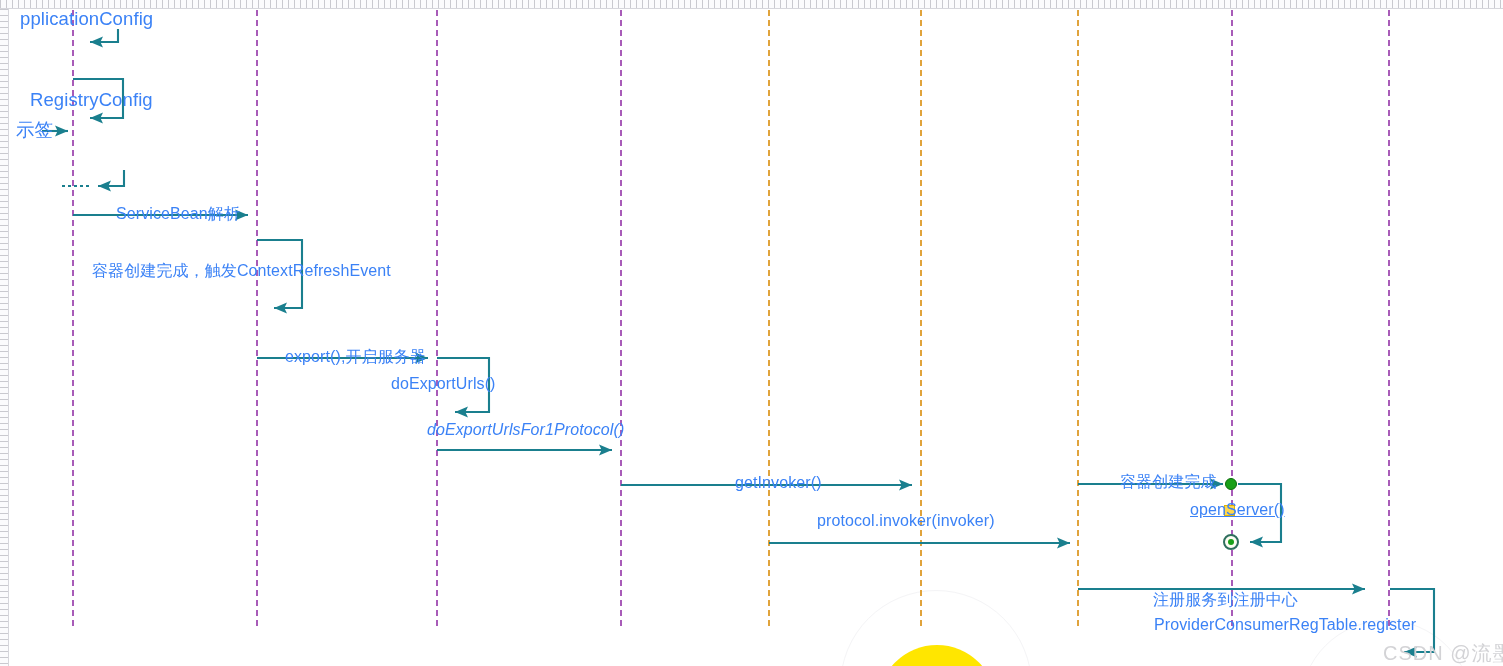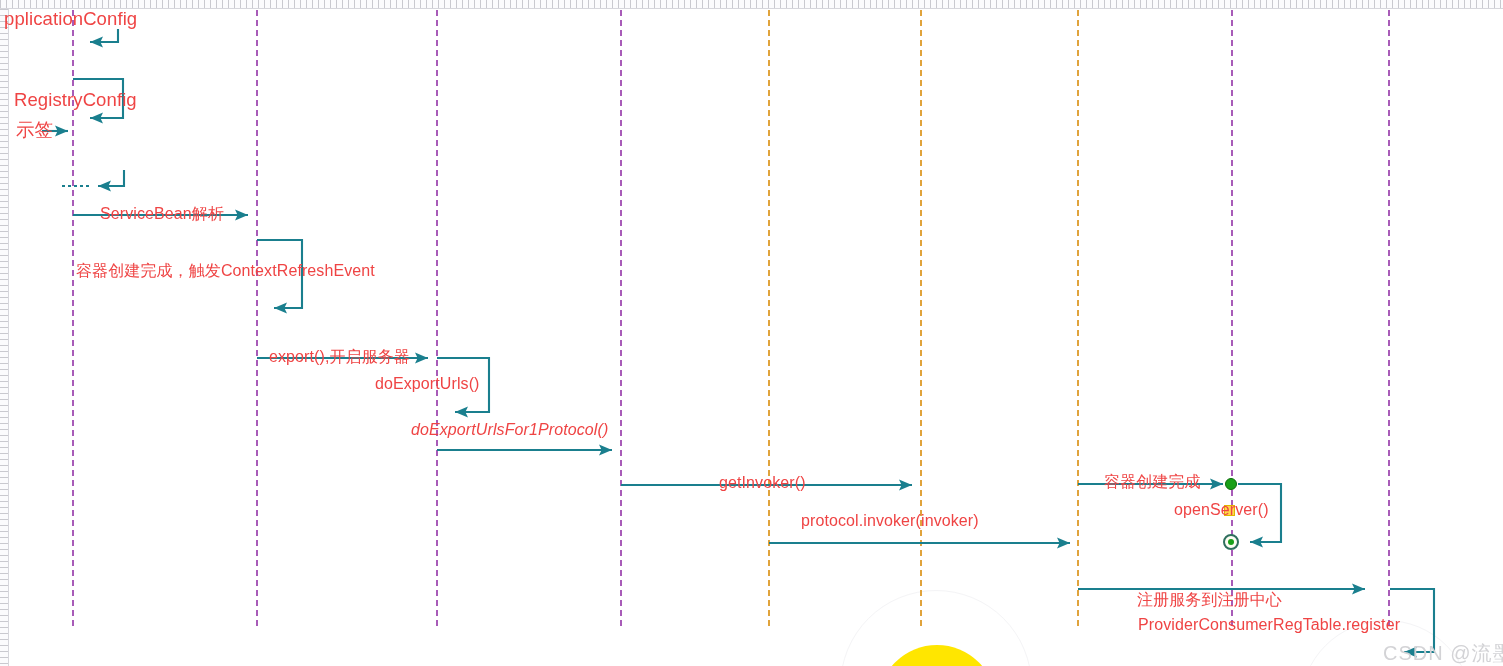--- a/index.html
+++ b/index.html
@@ -41,24 +41,25 @@
     border-left-width:2px;border-left-style:dashed;
   }
   
   #wire{
     position:absolute;left:0;top:0;width:1503px;height:666px;
     pointer-events:none;
   }
   
   .msg-label{
     position:absolute;
-    color:#ef4444;
+    color:#3b82f6;
     white-space:nowrap;
     letter-spacing:.1px;
     line-height:1;
+    margin-left:16px;
   }
   .lbl-18{font-size:18.5px;}
   .lbl-17{font-size:16px;}
   
   .dot-green{
     position:absolute;width:12px;height:12px;border-radius:50%;
     background:#19a019;border:1px solid #0c6b0c;box-sizing:border-box;
   }
   .dot-target{
     position:absolute;width:16px;height:16px;border-radius:50%;
@@ -157,30 +158,30 @@
     </g>
   </svg>
 
   <div class="dot-green" style="left:1225px;top:478px;"></div>
   <div class="sq-yellow" style="left:1224px;top:505px;"></div>
   <div class="dot-target" style="left:1223px;top:534px;"></div>
 
   <div id="labels">
       <div class="msg-label lbl-18" style="left: 4px; top: 10px;">pplicationConfig</div>
       <div class="msg-label lbl-18" style="left: 14px; top: 91px;">RegistryConfig</div>
-      <div class="msg-label lbl-18" style="left: 16px; top: 121px;">示签</div>
+      <div class="msg-label lbl-18" style="left: 0px; top: 121px;">示签</div>
       <div class="msg-label lbl-17" style="left: 100px; top: 206px;">ServiceBean解析</div>
       <div class="msg-label lbl-17" style="left: 76px; top: 263px;">容器创建完成，触发ContextRefreshEvent</div>
       <div class="msg-label lbl-17" style="left: 269px; top: 349px;">export(),开启服务器</div>
       <div class="msg-label lbl-17" style="left: 375px; top: 376px;">doExportUrls()</div>
       <div class="msg-label lbl-17" style="left: 411px; top: 422px; font-style: italic;">doExportUrlsFor1Protocol()</div>
       <div class="msg-label lbl-17" style="left: 719px; top: 475px;">getInvoker()</div>
       <div class="msg-label lbl-17" style="left: 801px; top: 513px;">protocol.invoker(invoker)</div>
       <div class="msg-label lbl-17" style="left: 1104px; top: 474px;">容器创建完成</div>
-      <div class="msg-label lbl-17" style="left: 1174px; top: 502px;">openServer()</div>
+      <div class="msg-label lbl-17" style="left: 1174px; top: 502px; text-decoration: underline;">openServer()</div>
       <div class="msg-label lbl-17" style="left: 1137px; top: 592px;">注册服务到注册中心</div>
       <div class="msg-label lbl-17" style="left: 1138px; top: 617px;">ProviderConsumerRegTable.register</div>
     </div>
 
   <div class="yellow-blob" style="left:878px;top:645px;width:118px;height:118px;"></div>
 
   <div class="watermark" style="left:1383px;top:640px;">CSDN @流墨馨</div>
 
 </div>
 

